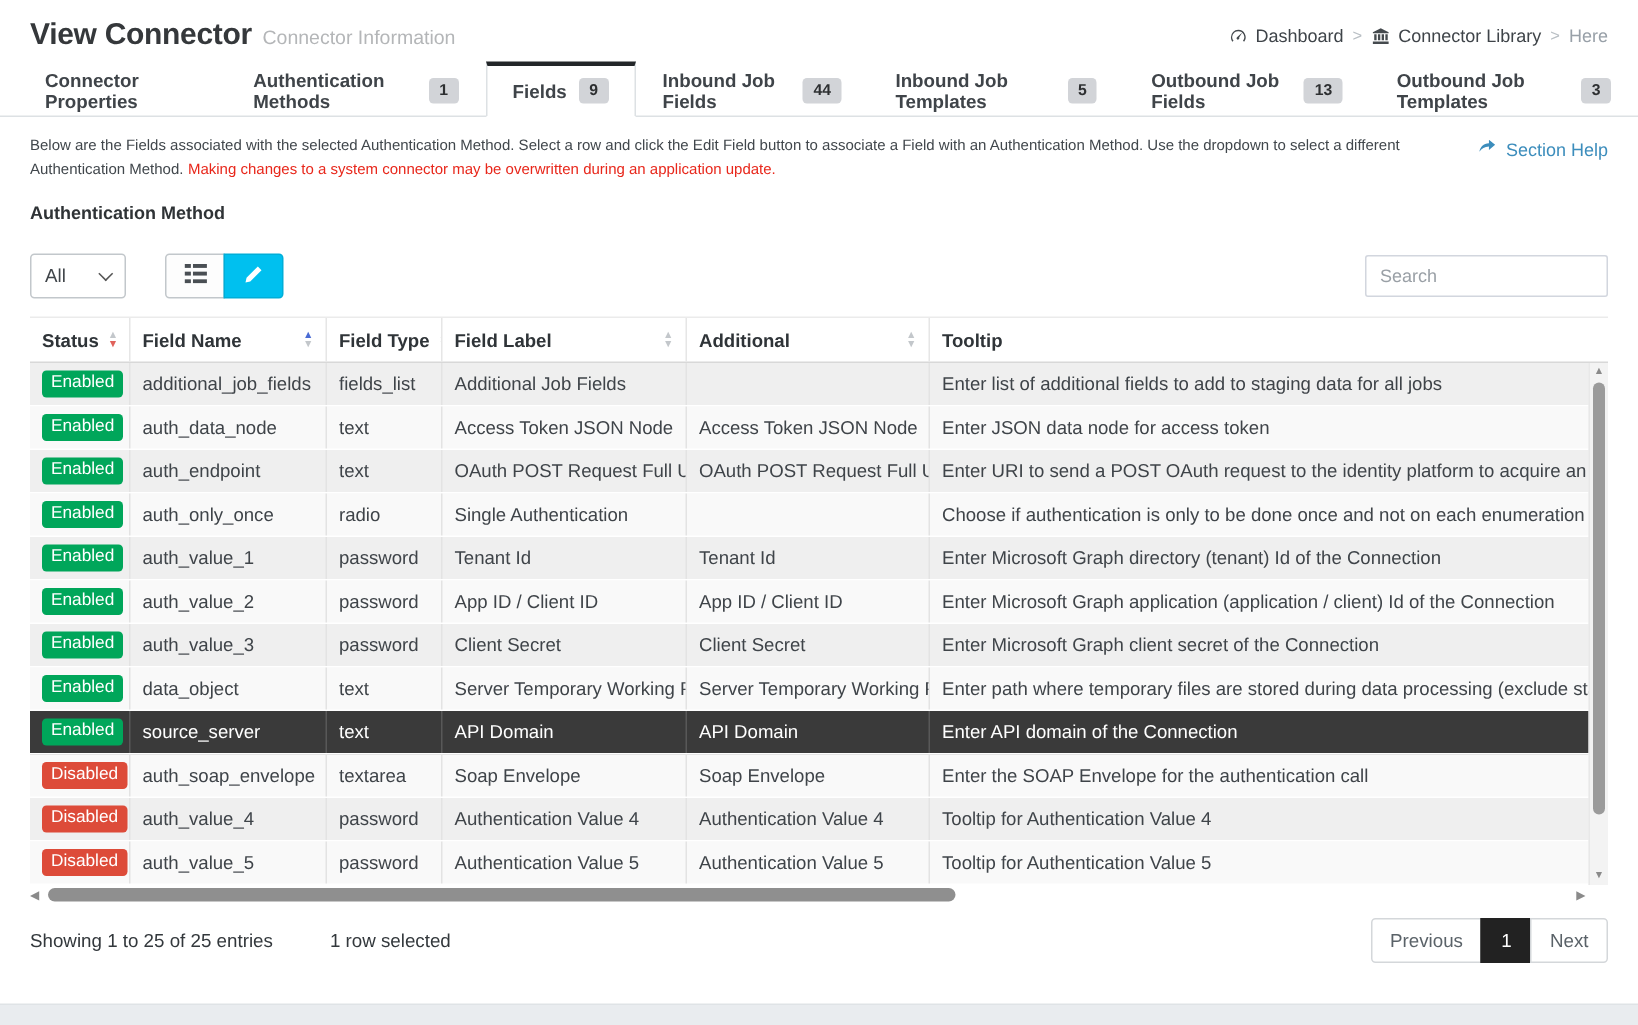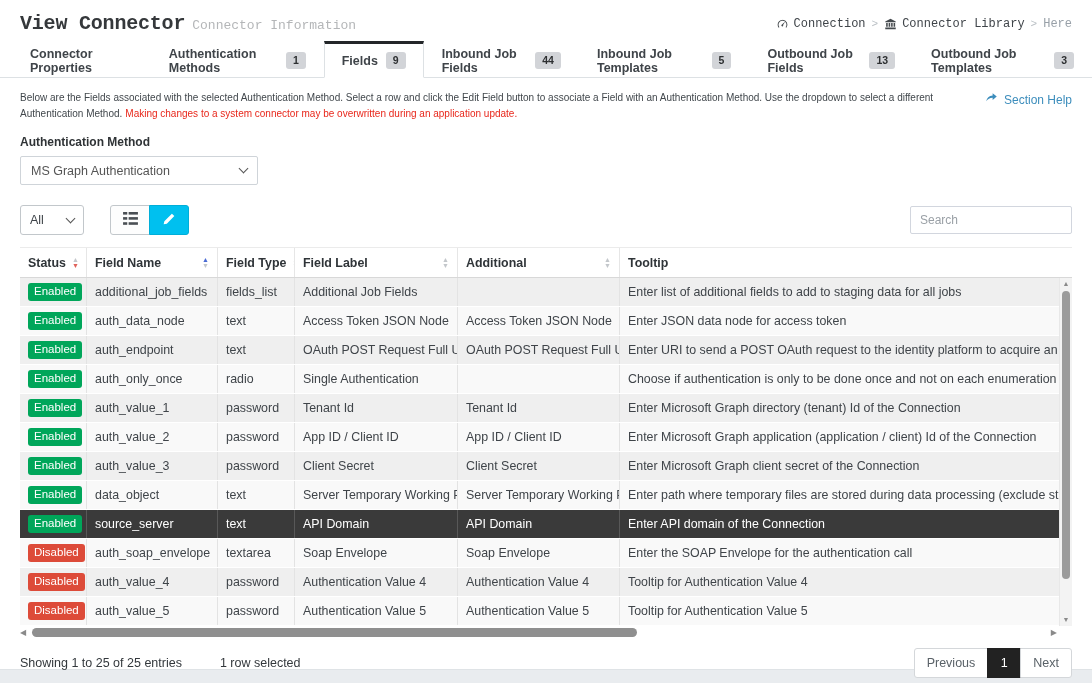--- a/index.html
+++ b/index.html
@@ -5,21 +5,21 @@
   * { box-sizing: border-box; margin: 0; padding: 0; }
   html,body { width:1092px; height:683px; overflow:hidden; }
   body {
     background:#e9ecef;
     font-family:"Liberation Sans", sans-serif;
     color:#3f4449;
   }
   .card { background:#fff; width:1092px; height:670px; border-bottom:1px solid #dfe3e6; }
 
   
-  .page-header { display:flex; justify-content:space-between; align-items:center; padding:9px 20px 0 20px; height:38px;font-family:Liberation Mono, monospace; }
+  .page-header { display:flex; justify-content:space-between; align-items:center; padding:9px 20px 0 20px; height:38px; }
   .title-wrap h1 { display:inline; font-size:20px; font-weight:bold; color:#35383b; letter-spacing:-0.2px; }
   .subtitle { color:#b4b6b8; font-size:13px; margin-left:7px; }
   .breadcrumb { display:flex; align-items:center; gap:6px; font-size:12px; color:#3f4449; }
   .crumb { display:flex; align-items:center; gap:5px; cursor:pointer; }
   .crumb-sep { color:#b9bfc4; font-size:11px; }
   .crumb-current { color:#98a0a8; cursor:default; }
   .crumb-icon { display:inline-flex; align-items:center; }
 
   
   .tabs { display:flex; align-items:stretch; margin-top:3px; padding-left:12px; border-bottom:1px solid #dde1e4; height:37px; }
@@ -100,21 +100,21 @@
       <h1>View Connector</h1><span class="subtitle">Connector Information</span>
     </div>
     <nav class="breadcrumb" id="breadcrumb">
         <span class="crumb">
           <span class="crumb-icon">
             <svg width="13" height="12" viewBox="0 0 16 16" fill="#454a4e">
               <path d="M8 2.5A6.5 6.5 0 0 0 1.5 9c0 1.5.5 2.9 1.3 4l1-.7A5.3 5.3 0 0 1 8 3.7a5.3 5.3 0 0 1 4.2 8.6l1 .7A6.5 6.5 0 0 0 8 2.5z"></path>
               <path d="M8.8 9.3a1.25 1.25 0 1 1-1.9-.3L11.6 4.8 8.8 9.3z"></path>
             </svg>
           </span>
-          <span>Connection</span>
+          <span>Dashboard</span>
         </span>
         <span class="crumb-sep">&gt;</span>
         <span class="crumb">
           <span class="crumb-icon">
             <svg width="13" height="12" viewBox="0 0 16 16" fill="#454a4e">
               <path d="M8 1 1 4.6V5.6h14V4.6L8 1zM2.2 6.5h2.1v5.3H2.2zM5.5 6.5h2.1v5.3H5.5zM8.8 6.5h2.1v5.3H8.8zM12.1 6.5h2.1v5.3h-2.1zM1 12.8h14V15H1z"></path>
             </svg>
           </span>
           <span>Connector Library</span>
         </span>
@@ -160,24 +160,20 @@
     <a class="section-help">
       <span class="help-icon"><svg width="13" height="12" viewBox="0 0 16 16" fill="#3c8dbc">
             <path d="M9.5 4.6V1.6L15 6.1l-5.5 4.5v-3C5.6 7.7 3.1 9.2 1 12.3c.8-4.6 3.6-7.2 8.5-7.7z"></path>
           </svg></span>
       <span>Section Help</span>
     </a>
   </section>
 
   <section class="auth-section">
     <div class="auth-label">Authentication Method</div>
-    <div class="select">
-      <span>MS Graph Authentication</span>
-      <span class="chev"></span>
-    </div>
   </section>
 
   <section class="toolbar">
     <div class="filter-select">
       <span>All</span>
       <span class="chev"></span>
     </div>
     <div class="btn-group">
       <button class="btn btn-list">
         <span><svg width="15" height="13" viewBox="0 0 16 14" fill="#4a4f54">

